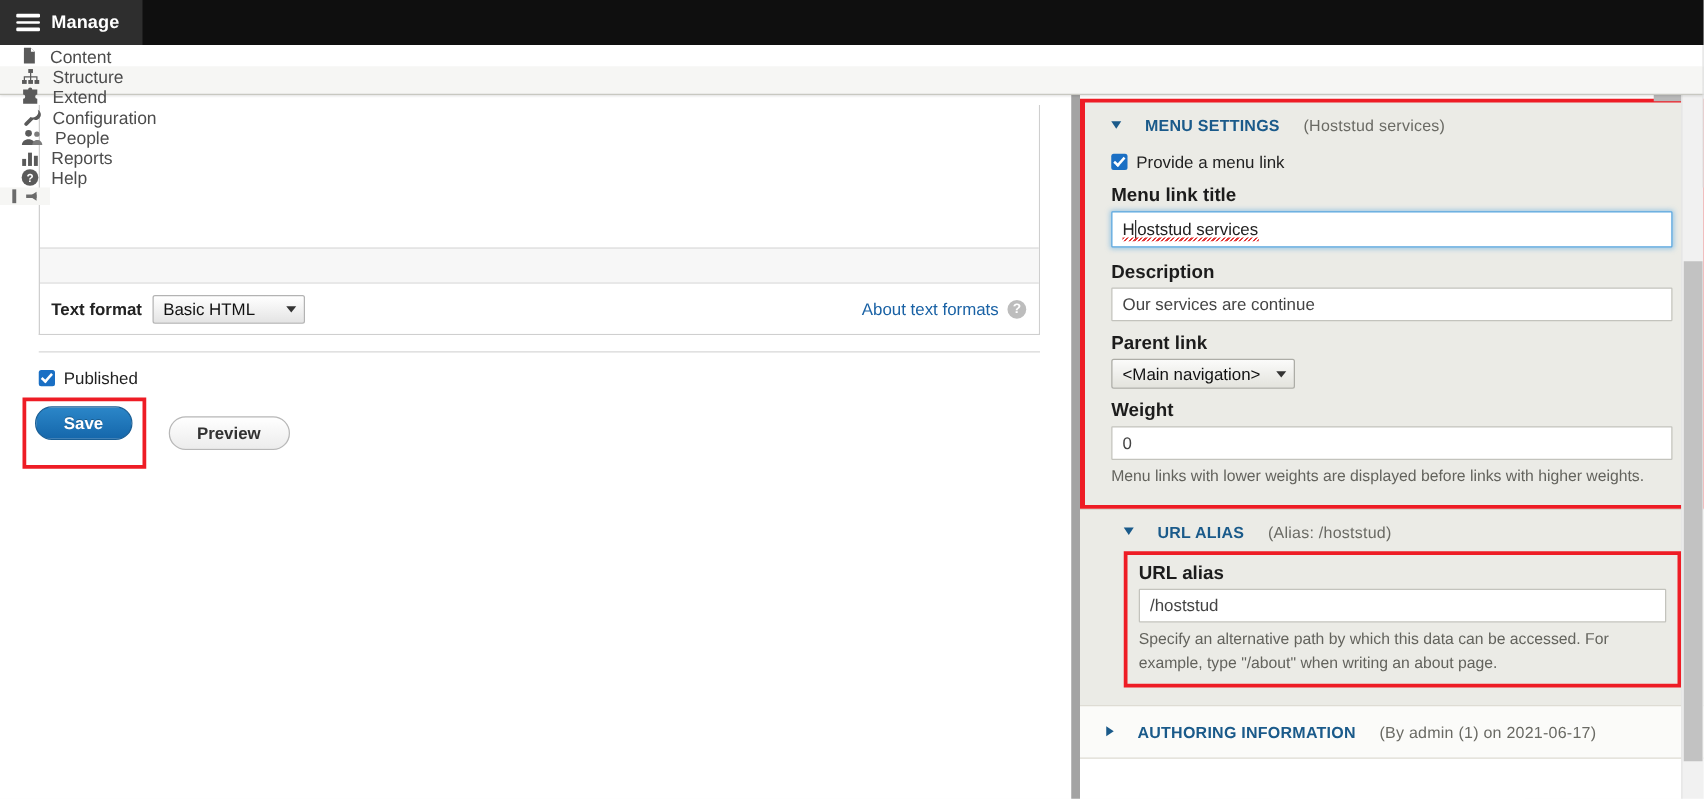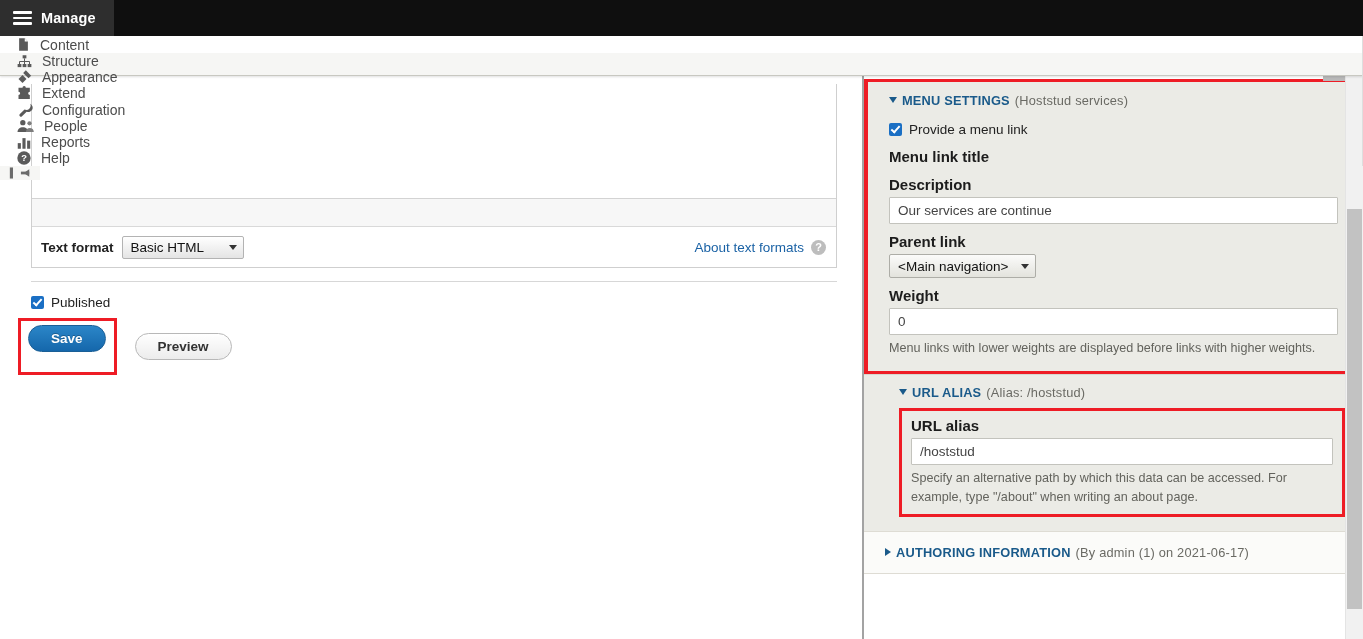--- a/index.html
+++ b/index.html
@@ -99,21 +99,21 @@
     height: 564px;
     background: #ffffff;
     display: flex;
   }
 
   
   .main-col {
     width: 864px;
     position: relative;
     background: #fff;
-    border-right: 2px solid #a3a3a3;
+    border-right: 7px solid #a3a3a3;
     box-sizing: border-box;
   }
   .editor-wrap {
     margin: 8px 25px 0 31px;
     border: 1px solid #cfcfcf;
     border-top: none;
     box-sizing: border-box;
   }
   .editor-body {
     height: 114px;
@@ -268,21 +268,21 @@
     border-left-width: 4px;
     border-right-width: 4px;
   }
   .panel-title {
     font-size: 12.5px;
     letter-spacing: .2px;
     color: #1a5a8a;
     margin-bottom: 14px;
     display: flex;
     align-items: baseline;
-    gap: 5px;
+    gap: 19px;
   }
   .panel-title .tri-down {
     width: 0; height: 0;
     border-left: 4.5px solid transparent;
     border-right: 4.5px solid transparent;
     border-top: 6px solid #1a5a8a;
     position: relative;
     top: -2px;
   }
   .panel-title .tri-right {
@@ -467,29 +467,20 @@
     <span class="ico">
       <svg width="17" height="15" viewBox="0 0 24 24">
           <rect x="9" y="2" width="6" height="5" fill="#5a5a5a"></rect>
           <rect x="1" y="16" width="6" height="5" fill="#5a5a5a"></rect>
           <rect x="9" y="16" width="6" height="5" fill="#5a5a5a"></rect>
           <rect x="17" y="16" width="6" height="5" fill="#5a5a5a"></rect>
           <path stroke="#5a5a5a" stroke-width="1.6" fill="none" d="M12 7v5M4 16v-4h16v4M12 12v4"></path>
         </svg>
     </span>
     <span>Structure</span>
-  </div>
-  <div class="tab">
-    <span class="ico">
-      <svg width="17" height="16" viewBox="0 0 24 24">
-          <path fill="#5a5a5a" d="M14 2l8 8-4 4-8-8z"></path>
-          <path fill="#5a5a5a" d="M9 9l6 6-6 6-6-6z"></path>
-        </svg>
-    </span>
-    <span>Appearance</span>
   </div>
   <div class="tab">
     <span class="ico">
       <svg width="17" height="16" viewBox="0 0 24 24">
           <path fill="#5a5a5a" d="M3 4h6a2.5 2.5 0 015 0h6v6a2.5 2.5 0 000 5v6H3v-6a2.5 2.5 0 000-5z"></path>
         </svg>
     </span>
     <span>Extend</span>
   </div>
   <div class="tab">
@@ -585,20 +576,23 @@
         <span class="sub">(Hoststud services)</span>
       </div>
 
       <div class="check-row">
         <span class="cbx"></span>
         <span>Provide a menu link</span>
       </div>
 
       <div class="mb12">
         <label class="field-label">Menu link title</label>
+        <div class="text-input focused">
+          <span><span class="spellerr"><span>H</span><span class="caret-bar"></span><span>oststud services</span></span></span>
+        </div>
       </div>
 
       <div class="mb10">
         <label class="field-label">Description</label>
         <div class="text-input">
           <span>Our services are continue</span>
         </div>
       </div>
 
       <div class="mb10">

